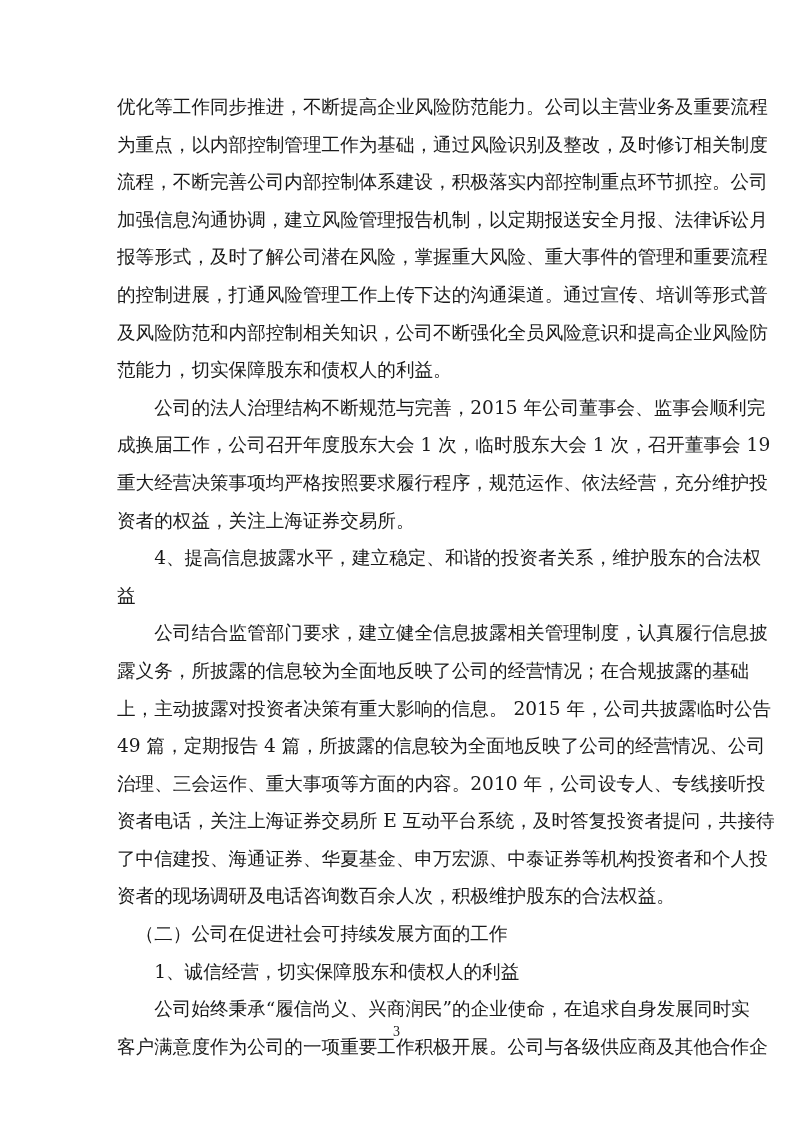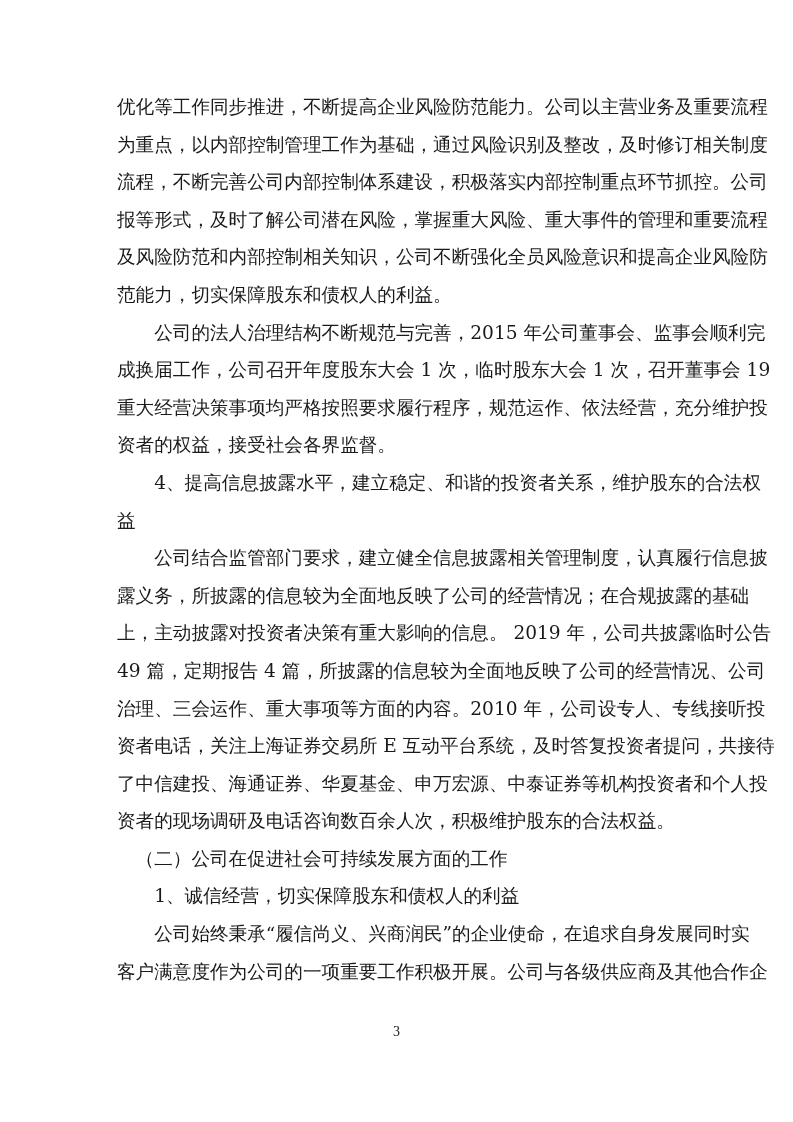--- a/index.html
+++ b/index.html
@@ -27,41 +27,43 @@
 </head>
 <body>
 
 <div class="page">
   <div class="content">
 
     <p>
       <span class="ln">优化等工作同步推进，不断提高企业风险防范能力。公司以主营业务及重要流程</span>
       <span class="ln">为重点，以内部控制管理工作为基础，通过风险识别及整改，及时修订相关制度</span>
       <span class="ln">流程，不断完善公司内部控制体系建设，积极落实内部控制重点环节抓控。公司</span>
+      <span class="ln">加强信息沟通协调，建立风险管理报告机制，以定期报送安全月报、法律诉讼月</span>
       <span class="ln">报等形式，及时了解公司潜在风险，掌握重大风险、重大事件的管理和重要流程</span>
+      <span class="ln">的控制进展，打通风险管理工作上传下达的沟通渠道。通过宣传、培训等形式普</span>
       <span class="ln">及风险防范和内部控制相关知识，公司不断强化全员风险意识和提高企业风险防</span>
       <span class="ln last">范能力，切实保障股东和债权人的利益。</span>
     </p>
 
     <p>
       <span class="ln ind">公司的法人治理结构不断规范与完善，2015 年公司董事会、监事会顺利完</span>
       <span class="ln">成换届工作，公司召开年度股东大会 1 次，临时股东大会 1 次，召开董事会 19</span>
       <span class="ln">重大经营决策事项均严格按照要求履行程序，规范运作、依法经营，充分维护投</span>
-      <span class="ln last">资者的权益，接受社会各界监督。</span>
+      <span class="ln last">资者的权益，关注上海证券交易所。</span>
     </p>
 
     <p>
       <span class="ln ind">4、提高信息披露水平，建立稳定、和谐的投资者关系，维护股东的合法权</span>
       <span class="ln last">益</span>
     </p>
 
     <p>
       <span class="ln ind">公司结合监管部门要求，建立健全信息披露相关管理制度，认真履行信息披</span>
       <span class="ln">露义务，所披露的信息较为全面地反映了公司的经营情况；在合规披露的基础</span>
-      <span class="ln">上，主动披露对投资者决策有重大影响的信息。 2019 年，公司共披露临时公告</span>
+      <span class="ln">上，主动披露对投资者决策有重大影响的信息。 2015 年，公司共披露临时公告</span>
       <span class="ln">49 篇，定期报告 4 篇，所披露的信息较为全面地反映了公司的经营情况、公司</span>
       <span class="ln">治理、三会运作、重大事项等方面的内容。2010 年，公司设专人、专线接听投</span>
       <span class="ln">资者电话，关注上海证券交易所 E 互动平台系统，及时答复投资者提问，共接待</span>
       <span class="ln">了中信建投、海通证券、华夏基金、申万宏源、中泰证券等机构投资者和个人投</span>
       <span class="ln last">资者的现场调研及电话咨询数百余人次，积极维护股东的合法权益。</span>
     </p>
 
     <p>
       <span class="ln ind1 last">（二）公司在促进社会可持续发展方面的工作</span>
     </p>

